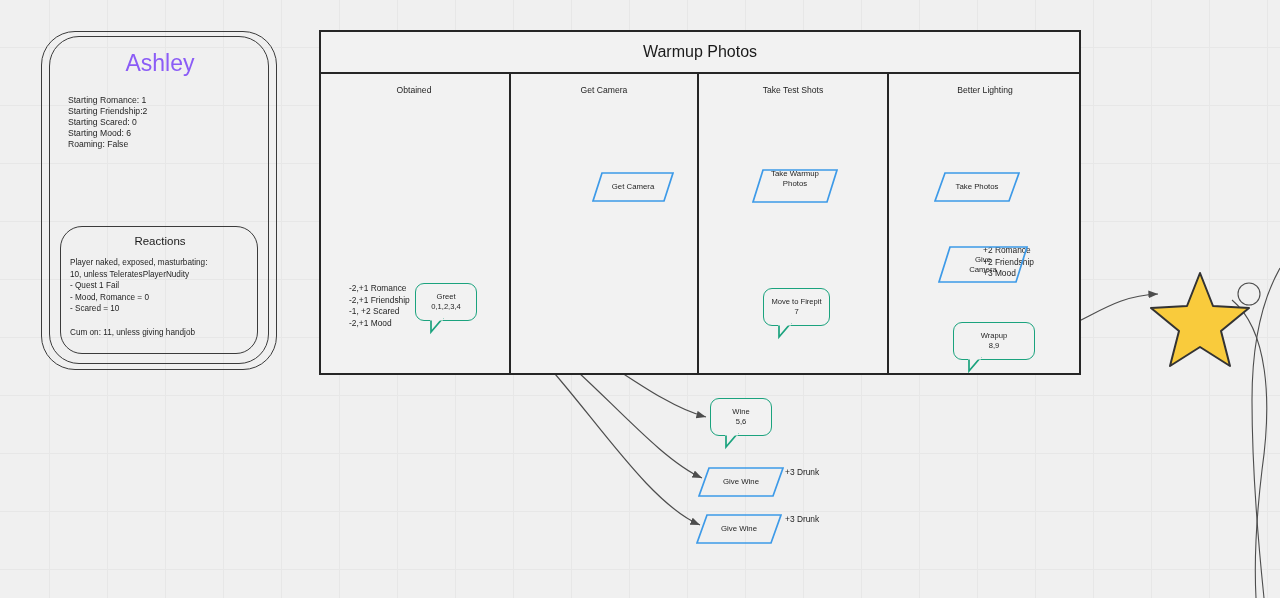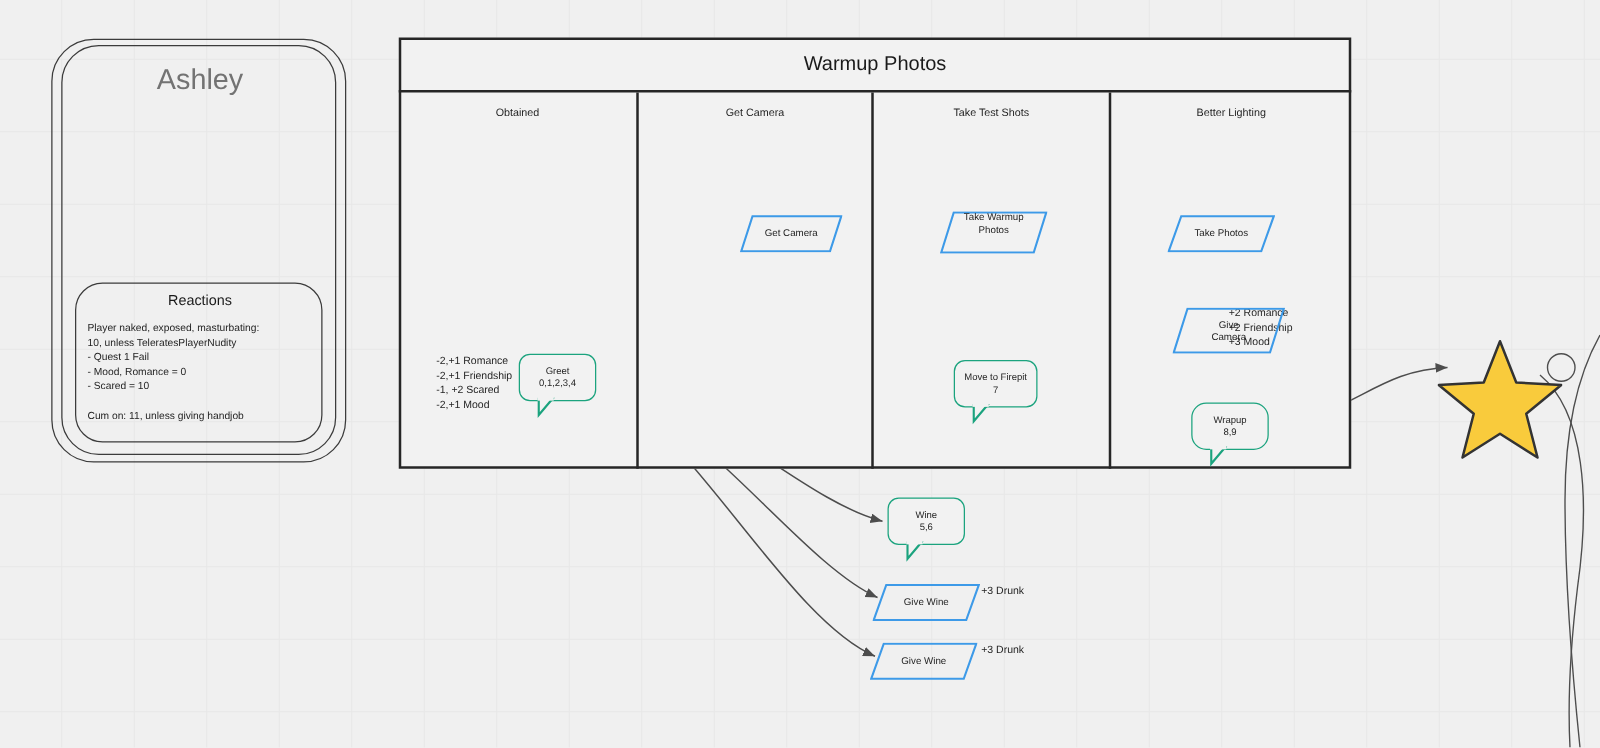--- a/index.html
+++ b/index.html
@@ -50,21 +50,21 @@
     border-radius: 30px;
     background: transparent;
   }
   .actor-title {
     position: absolute;
     left: 0; top: 13px;
     width: 220px;
     text-align: center;
     font-size: 23px;
     font-weight: 400;
-    color: #737373;
+    color: #8b5cf6;
   }
   .actor-stats {
     position: absolute;
     left: 18px; top: 58px;
     font-size: 8.6px;
     line-height: 11px;
     color: #1f1f1f;
     white-space: pre-line;
   }
   .reactions-box {
@@ -206,20 +206,25 @@
   <g fill="none" stroke="#4d4d4d" stroke-width="1.1">
     <path d="M1232,300 C1268,330 1272,400 1262,470 C1256,520 1254,560 1256,598"></path>
     <path d="M1280,268 C1262,300 1252,345 1252,400 C1252,470 1258,540 1264,598"></path>
     <circle cx="1249" cy="294" r="11" fill="#f0f0f0"></circle>
   </g>
 </svg>
 
 <div class="node actor-outer"></div>
 <div class="node actor-inner">
   <div class="actor-title">Ashley</div>
+  <div class="actor-stats">Starting Romance: 1
+Starting Friendship:2
+Starting Scared: 0
+Starting Mood: 6
+Roaming: False</div>
 </div>
 <div class="node reactions-box">
   <div class="reactions-title">Reactions</div>
   <div class="reactions-body">Player naked, exposed, masturbating:
 10, unless TeleratesPlayerNudity
 - Quest 1 Fail
 - Mood, Romance = 0
 - Scared = 10
 
 Cum on: 11, unless giving handjob</div>
@@ -292,21 +297,21 @@
 </div>
 
 <div class="node para" style="left:890px; top:246px; width:90px; height:37px; flex-direction:column;margin-left:48px;">
   <svg width="90" height="37" viewBox="0 0 90 37">
     <polygon points="12,1 89,1 78,36 1,36" fill="none" stroke="#3d9ae8" stroke-width="1.7"></polygon>
   </svg>
   <span>Give</span>
   <span>Camera</span>
 </div>
 
-<div class="node bubble" style="left:953px; top:322px; width:62px; height:38px;border-radius:12px;">
+<div class="node bubble" style="left:953px; top:322px; width:82px; height:38px;">
   <span>Wrapup</span>
   <span>8,9</span>
   <svg class="tail" viewBox="0 0 18 14">
     <path d="M1,0 L1,13 L12,0 Z" fill="#f2f2f2" stroke="#1ba37e" stroke-width="1.7"></path>
     <path d="M0,0 L13,0" stroke="#f2f2f2" stroke-width="3"></path>
   </svg>
 </div>
 
 <div class="node bubble" style="left:710px; top:398px; width:62px; height:38px;">
   <span>Wine</span>

